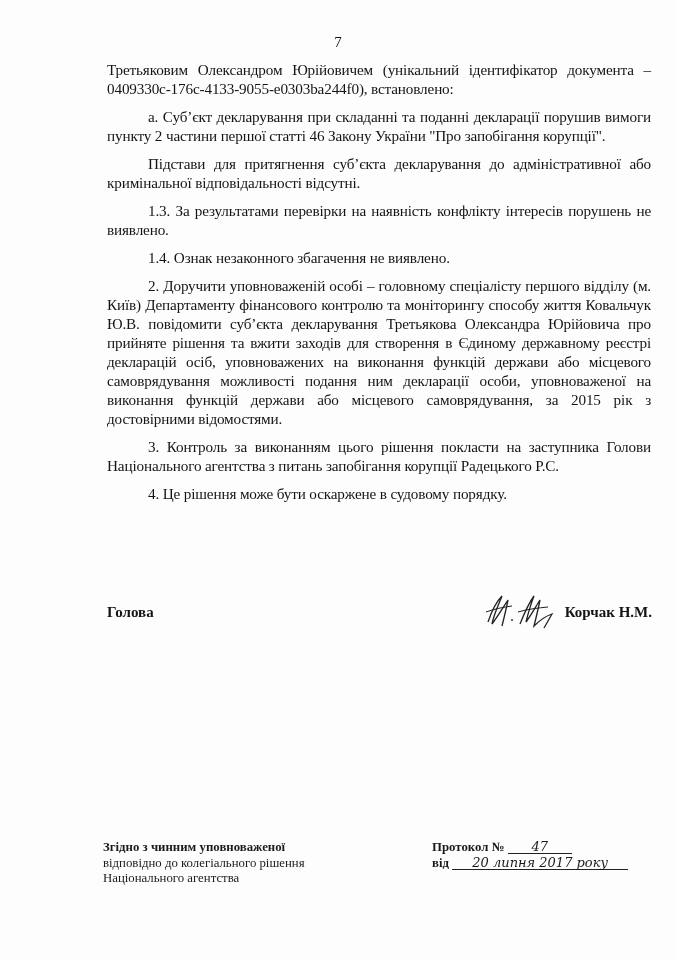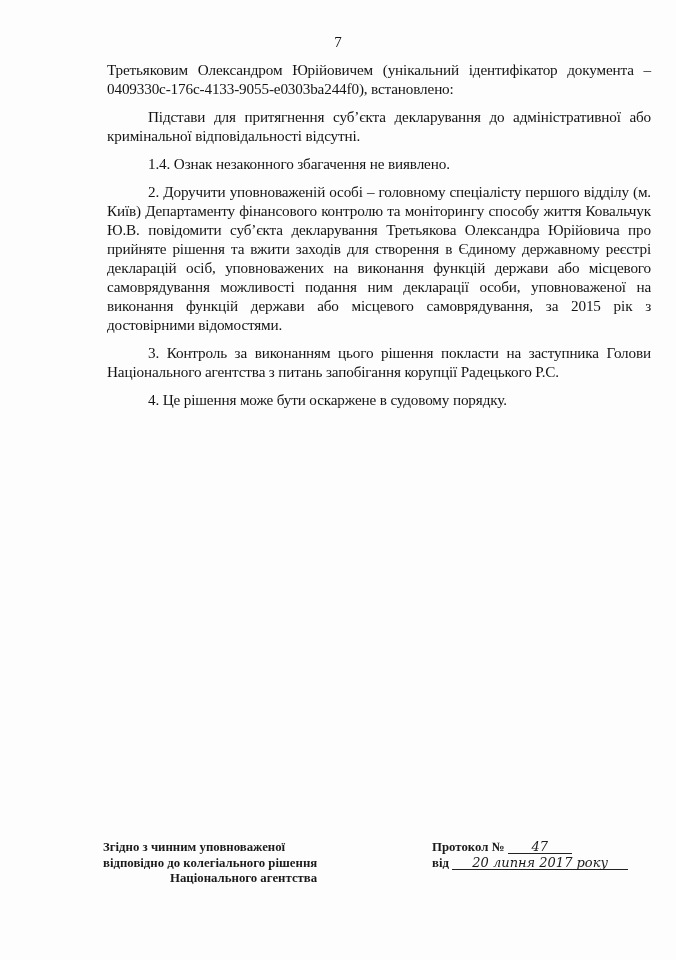--- a/index.html
+++ b/index.html
@@ -9,42 +9,55 @@
   .body { position: absolute; left: 107px; top: 60px; width: 552px; font-size: 15.2px; line-height: 19px; letter-spacing: -0.15px; }
   .body p { margin: 0 8px 9px 0; text-align: justify; }
   .body p.ind { text-indent: 41px; }
   .body p.first { margin-bottom: 9px; }
   .sig-row { position: absolute; top: 598px; left: 107px; width: 545px; height: 30px; }
   .sig-title { position: absolute; left: 0; top: 6px; font-weight: bold; font-size: 15px; }
   .sig-name { position: absolute; right: 0; top: 6px; font-weight: bold; font-size: 15px; }
   .sig-scribble { position: absolute; right: 98px; top: -6px; width: 72px; height: 38px; }
   .foot-left { position: absolute; left: 103px; top: 840px; font-size: 12.8px; line-height: 15.5px; font-weight: bold; color: #1a1a1a; }
   .foot-left span { display: block; }
-  .foot-left .reg { font-weight: bold; text-align: right; }
+  .foot-left .reg { font-weight: normal; }
   .foot-right { position: absolute; left: 432px; top: 840px; font-size: 12.8px; line-height: 15.5px; font-weight: bold; color: #1a1a1a; width: 230px; }
   .foot-right .line { display: block; white-space: nowrap; }
   .hand { font-family: "DejaVu Serif", serif; font-style: italic; font-weight: normal; font-size: 13px; display: inline-block; border-bottom: 1px solid #222; text-align: center; line-height: 13px; }
   .hand.proto { width: 64px; }
   .hand.date { width: 176px; }
 </style>
 </head>
 <body>
 
 <div class="page">
   <div class="pnum">7</div>
 
   <div class="body">
     <p class="first">Третьяковим Олександром Юрійовичем (унікальний ідентифікатор документа – 0409330с-176с-4133-9055-е0303ba244f0), встановлено:</p>
+    <p class="ind">а. Суб’єкт декларування при складанні та поданні декларації порушив вимоги пункту 2 частини першої статті 46 Закону України "Про запобігання корупції".</p>
     <p class="ind">Підстави для притягнення суб’єкта декларування до адміністративної або кримінальної відповідальності відсутні.</p>
+    <p class="ind">1.3. За результатами перевірки на наявність конфлікту інтересів порушень не виявлено.</p>
     <p class="ind">1.4. Ознак незаконного збагачення не виявлено.</p>
     <p class="ind">2. Доручити уповноваженій особі – головному спеціалісту першого відділу (м. Київ) Департаменту фінансового контролю та моніторингу способу життя Ковальчук Ю.В. повідомити суб’єкта декларування Третьякова Олександра Юрійовича про прийняте рішення та вжити заходів для створення в Єдиному державному реєстрі декларацій осіб, уповноважених на виконання функцій держави або місцевого самоврядування можливості подання ним декларації особи, уповноваженої на виконання функцій держави або місцевого самоврядування, за 2015 рік з достовірними відомостями.</p>
     <p class="ind">3. Контроль за виконанням цього рішення покласти на заступника Голови Національного агентства з питань запобігання корупції Радецького Р.С.</p>
     <p class="ind">4. Це рішення може бути оскаржене в судовому порядку.</p>
   </div>
 
+  <div class="sig-row">
+    <span class="sig-title">Голова</span>
+    <svg class="sig-scribble" viewBox="0 0 72 38">
+      <path d="M6 30 C10 18, 14 10, 20 4 C16 14, 12 22, 10 32 C16 24, 22 14, 26 8 C24 18, 22 26, 20 34" fill="none" stroke="#222" stroke-width="1.3"></path>
+      <path d="M4 20 C12 17, 22 15, 30 14" fill="none" stroke="#222" stroke-width="1"></path>
+      <circle cx="30" cy="28" r="0.9" fill="#222"></circle>
+      <path d="M38 32 C42 22, 46 12, 52 4 C48 14, 46 22, 44 30 C50 22, 54 14, 58 8 C56 18, 54 26, 52 34 C58 28, 64 24, 70 22 L62 36" fill="none" stroke="#222" stroke-width="1.3"></path>
+      <path d="M36 20 C46 17, 56 16, 66 15" fill="none" stroke="#222" stroke-width="1"></path>
+    </svg>
+    <span class="sig-name">Корчак Н.М.</span>
+  </div>
 
   <div class="foot-left">
     <span>Згідно з чинним уповноваженої</span>
     <span class="reg">відповідно до колегіального рішення</span>
     <span class="reg">Національного агентства</span>
   </div>
 
   <div class="foot-right">
     <span class="line">
       <span>Протокол №</span>

